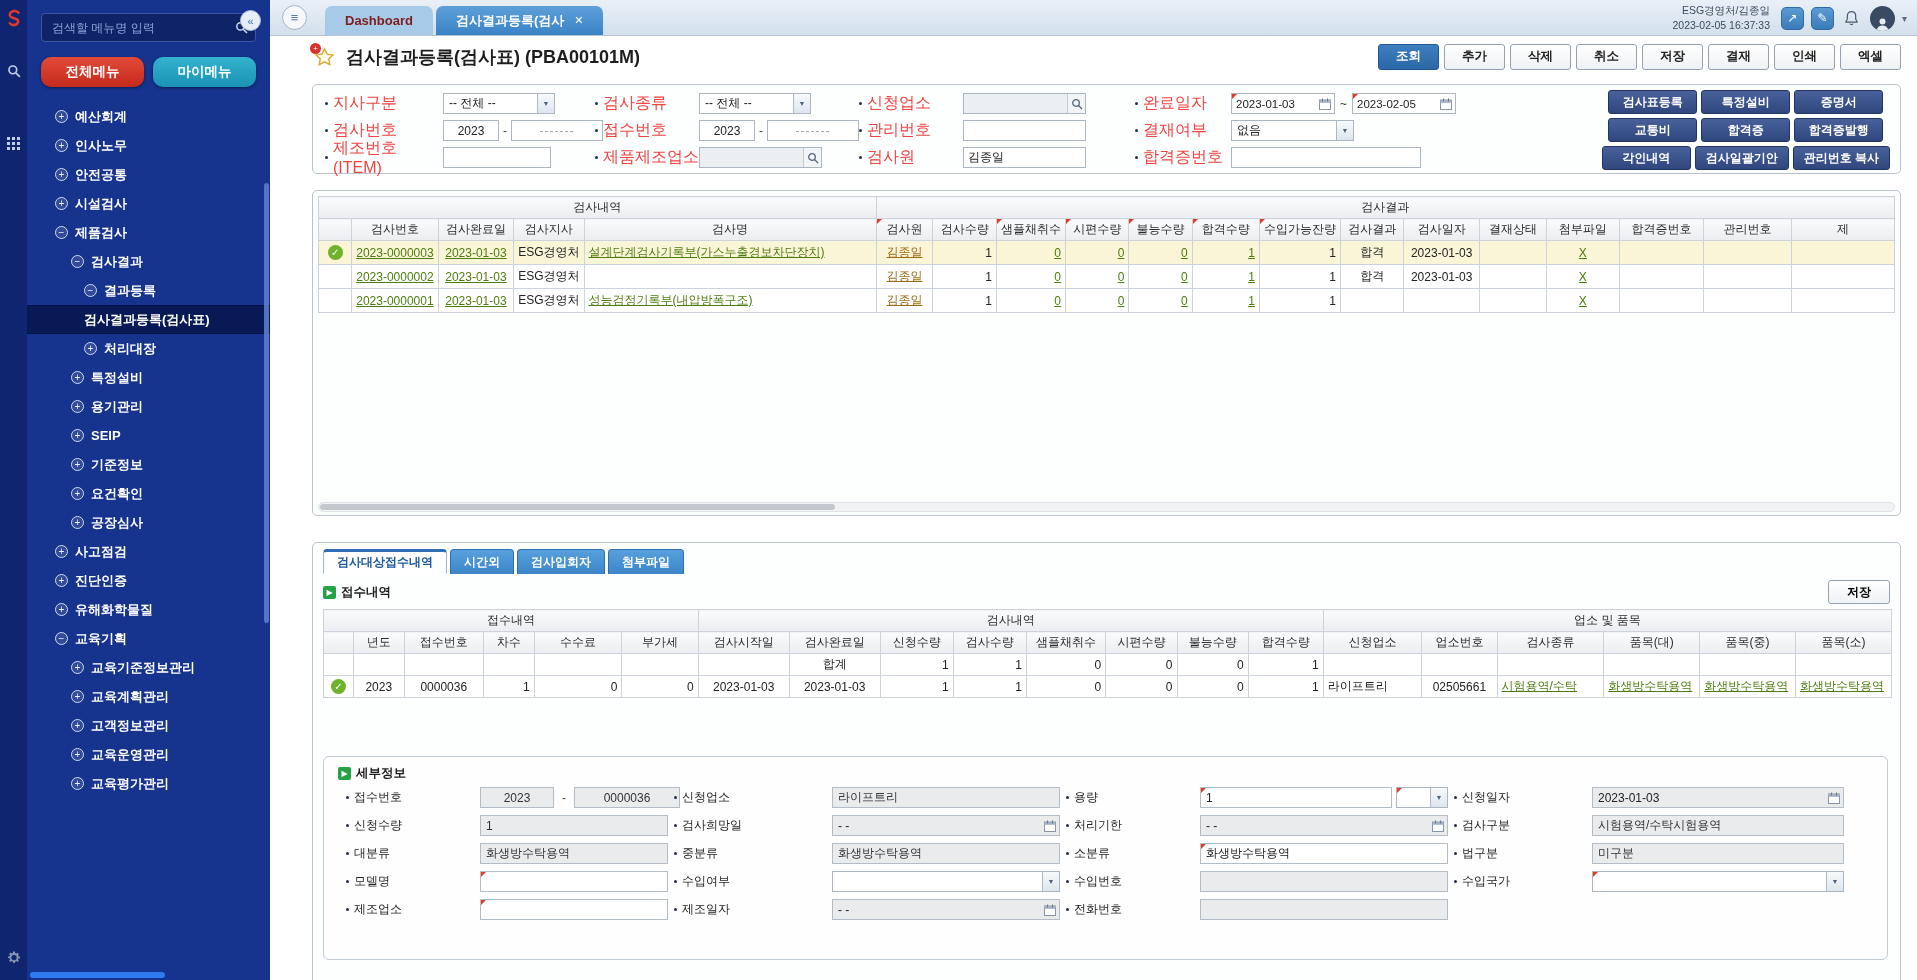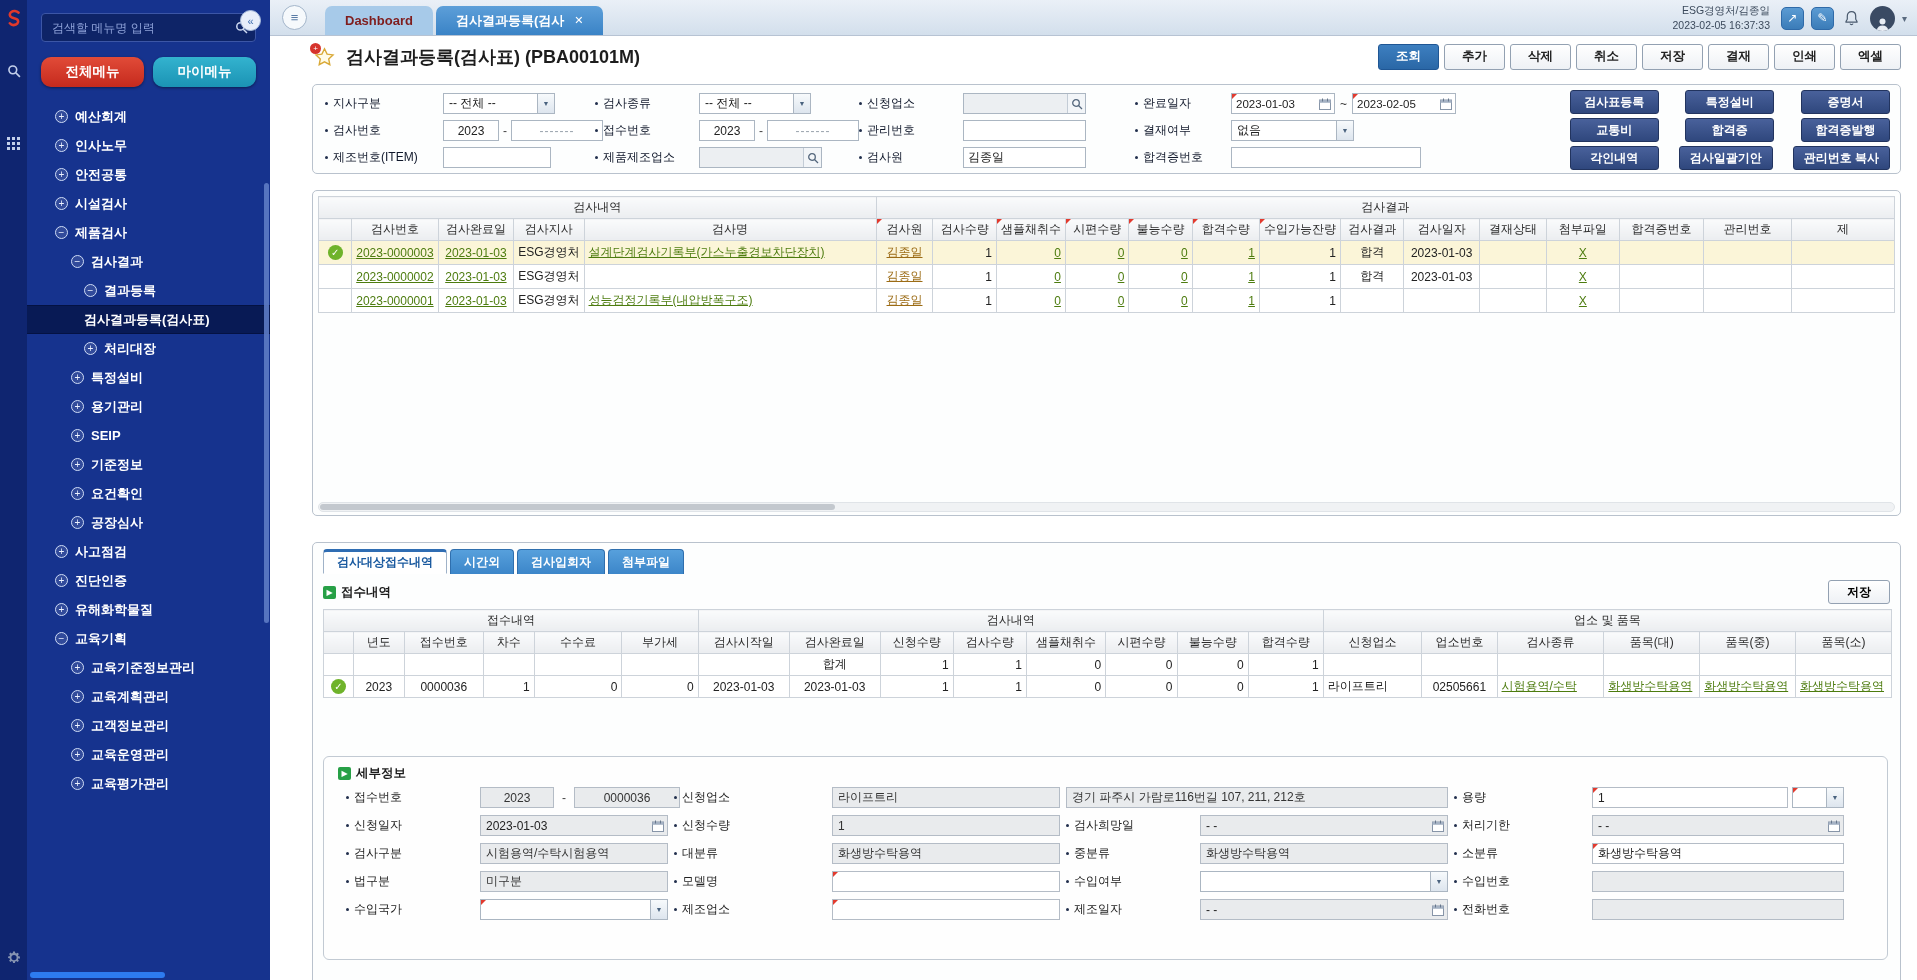--- a/index.html
+++ b/index.html
@@ -64,41 +64,41 @@
 .btn.primary{background:linear-gradient(#3d7fc0,#2a67a6);border-color:#1f5694;color:#fff}
 
 .content{flex:1;padding:7px 16px 0 42px;background:#fff;overflow:hidden}
 .panel{position:relative;border:1px solid #b9c2cd;border-radius:5px;background:#fdfefe}
 
 
 .filter{height:90px;padding:5px 12px;margin-bottom:16px}
 .frow{height:27px;display:flex;align-items:center}
 .fg{display:inline-flex;align-items:center;flex:none}
 .fg1{width:270px}.fg2{width:264px}.fg3{width:276px}
-.flabel{display:inline-flex;align-items:center;gap:5px;font-size:12px;color:#0f172a;flex:none}
+.flabel{display:inline-flex;align-items:center;gap:5px;font-size:16px;color:#ef4444;flex:none}
 .wl118{width:118px}.wl104{width:104px}.wl96{width:96px}
 .dot{width:3px;height:3px;background:#22304d;border-radius:50%;flex:none}
 .inp{height:21px;border:1px solid #abb6c2;background:#fff;padding:0 4px;font-size:12px}
 .inp::placeholder{color:#9aa3ad;letter-spacing:1px}
 .yr{width:56px;text-align:center}.ser{width:92px;text-align:center}
 .dash{margin:0 4px;color:#444}
 .w108{width:108px}.w112{width:112px}.w120{width:123px}.w190{width:190px}
 .ctl{position:relative;display:inline-flex;align-items:center;height:21px}
 .dsel{border:1px solid #abb6c2;background:#fff}
 .dsel .val{flex:1;padding:0 5px;font-size:12px;white-space:nowrap;overflow:hidden}
 .dsel .darr{width:17px;align-self:stretch;flex:none;border-left:1px solid #abb6c2;background:linear-gradient(#f7fafc,#dde5ee);display:flex;align-items:center;justify-content:center;font-size:7px;color:#4a637f;cursor:pointer}
 .srch{border:1px solid #abb6c2;background:#eceff2}
 .sin{flex:1;min-width:0;height:19px;border:none;background:transparent;padding:0 4px;font-size:12px}
 .magb{width:18px;height:19px;display:flex;align-items:center;justify-content:center;border-left:1px solid #c3ccd6;background:#f2f5f8;flex:none;cursor:pointer}
 .dt{border:1px solid #abb6c2;background:#fff;padding-right:3px;width:104px}
 .dt input{flex:1;min-width:0;height:19px;border:none;font-size:11.5px;padding:0 2px 0 4px;background:transparent}
 .tilde{margin:0 5px;color:#333}
 .rc::before{content:"";position:absolute;left:0;top:0;border-top:5px solid #e23a2e;border-right:5px solid transparent;z-index:2}
 .fbtns{position:absolute;top:5px;right:10px;display:flex;flex-direction:column;gap:4px}
-.fbrow{display:flex;gap:20px;justify-content:space-between}
+.fbrow{display:flex;gap:4px;justify-content:center}
 .nbtn{min-width:89px;height:24px;padding:0 10px;border:1px solid #22345f;border-radius:3px;background:linear-gradient(#49619b,#2f477d);color:#fff;font-size:12px;font-weight:bold}
 
 
 .gridpanel{height:326px;margin-bottom:26px;padding:5px 5px 16px;overflow:hidden}
 table.grid{border-collapse:collapse;table-layout:fixed;background:#fff}
 .grid th,.grid td{border:1px solid #cdd3da;font-size:12px;height:22px;padding:0 4px;white-space:nowrap;overflow:hidden;text-align:center;position:relative}
 .grid th{background:linear-gradient(#fafbfc,#ebedf0);font-weight:normal;color:#2b2b2b}
 .gridpanel .grid td{height:24px}
 .grid tr.selrow td{background:#fbf5d8}
 .grid td.num{text-align:right}
@@ -747,23 +747,20 @@
                 <span class="dash">-</span>
                 <input class="din ro" style="width: 106px; text-align: center;" readonly="" value="0000036">
               </div>
               <div class="dlabel">
                 <i class="dot"></i>
                 <span>신청업소</span>
               </div>
               <div class="dfield">
                 <input class="din ro" readonly="" value="라이프트리" style="">
               </div>
-              <div class="dfield" style="grid-column: span 2;">
-                <input class="din ro" readonly="" value="경기 파주시 가람로116번길 107, 211, 212호" style="">
-              </div>
               <div class="dlabel">
                 <i class="dot"></i>
                 <span>용량</span>
               </div>
               <div class="dfield">
                 <span class="dwrap rc" style="flex:1">
                   <input value="1" style="">
                 </span>
                 <span class="ctl dsel rc" style="width:52px">
                   <span class="val"></span>

